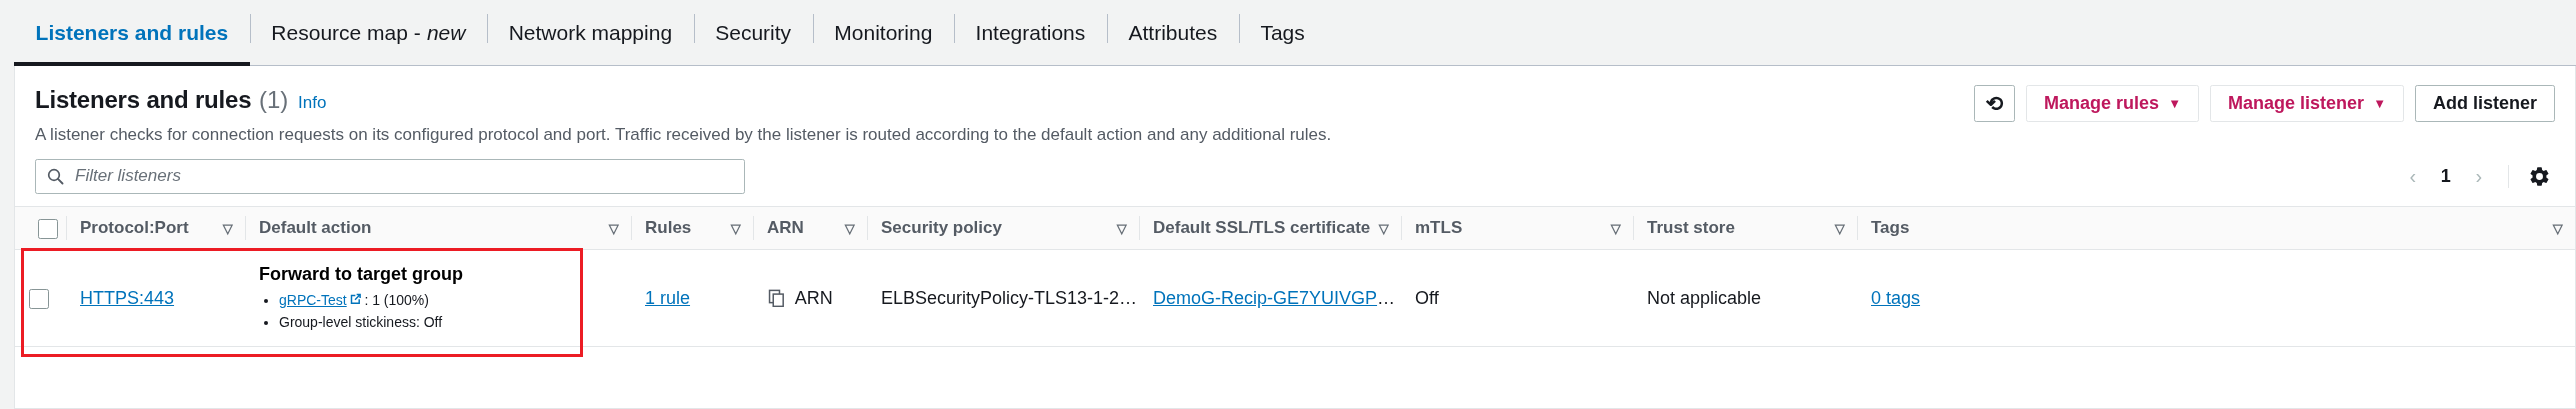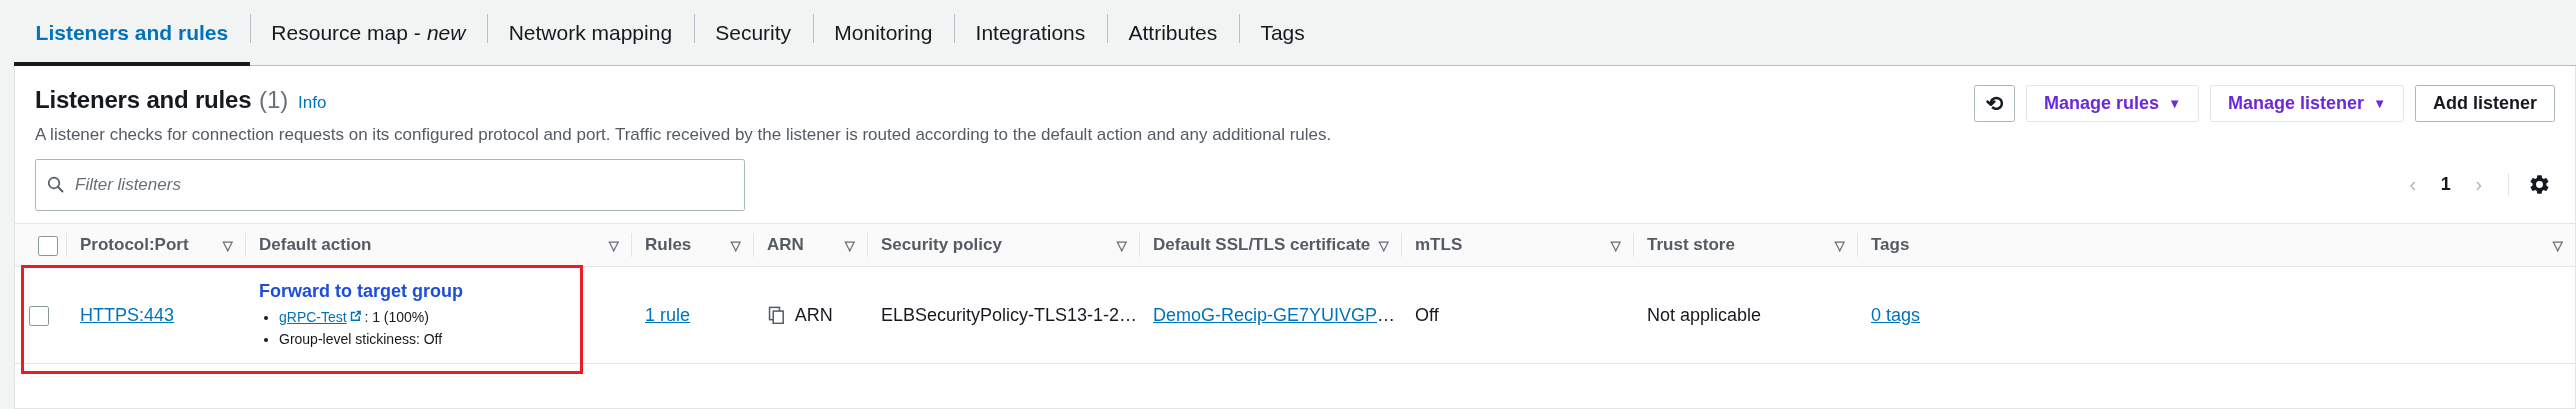--- a/index.html
+++ b/index.html
@@ -126,21 +126,21 @@
     font-family: "Liberation Sans", sans-serif;
     padding: 0 17px;
     display: flex;
     align-items: center;
     gap: 9.3px;
     cursor: pointer;
     white-space: nowrap;
   }
   .btn.icon-only { padding: 0 10.8px; }
   .btn.disabled {
-    color: #6d28d9;
+    color: #be185d;
     border-color: #e3e6e8;
     cursor: default;
   }
   .btn .caret { font-size: 13px; line-height: 1; }
   .refresh-glyph {
     display: inline-block;
     font-size: 21px;
     line-height: 1;
     transform: scaleX(-1);
   }
@@ -148,21 +148,21 @@
   
   .filter-row {
     display: flex;
     align-items: center;
     justify-content: space-between;
     padding: 14px 20px 12.3px 20px;
   }
   .search-box {
     position: relative;
     width: 710px;
-    height: 52px;
+    height: 35px;
     border: 0.8px solid #aab7b8;
     border-radius: 2.3px;
     background: #fff;
     display: flex;
     align-items: center;
     padding: 0 10.8px;
     gap: 9.3px;
   }
   .search-box svg { flex: 0 0 auto; }
   .search-input {
@@ -269,21 +269,21 @@
     color: #0073bb;
     text-decoration: underline;
     cursor: pointer;
   }
   .default-action {
     padding-right: 15.4px;
   }
   .da-title {
     font-weight: bold;
     font-size: 18px;
-    color: #1d4ed8;
+    color: #000000;
     margin-bottom: 4.6px;
   }
   .da-list {
     margin: 0;
     padding-left: 20px;
     list-style: disc;
   }
   .da-list li {
     font-size: 14px;
     color: #16191f;

